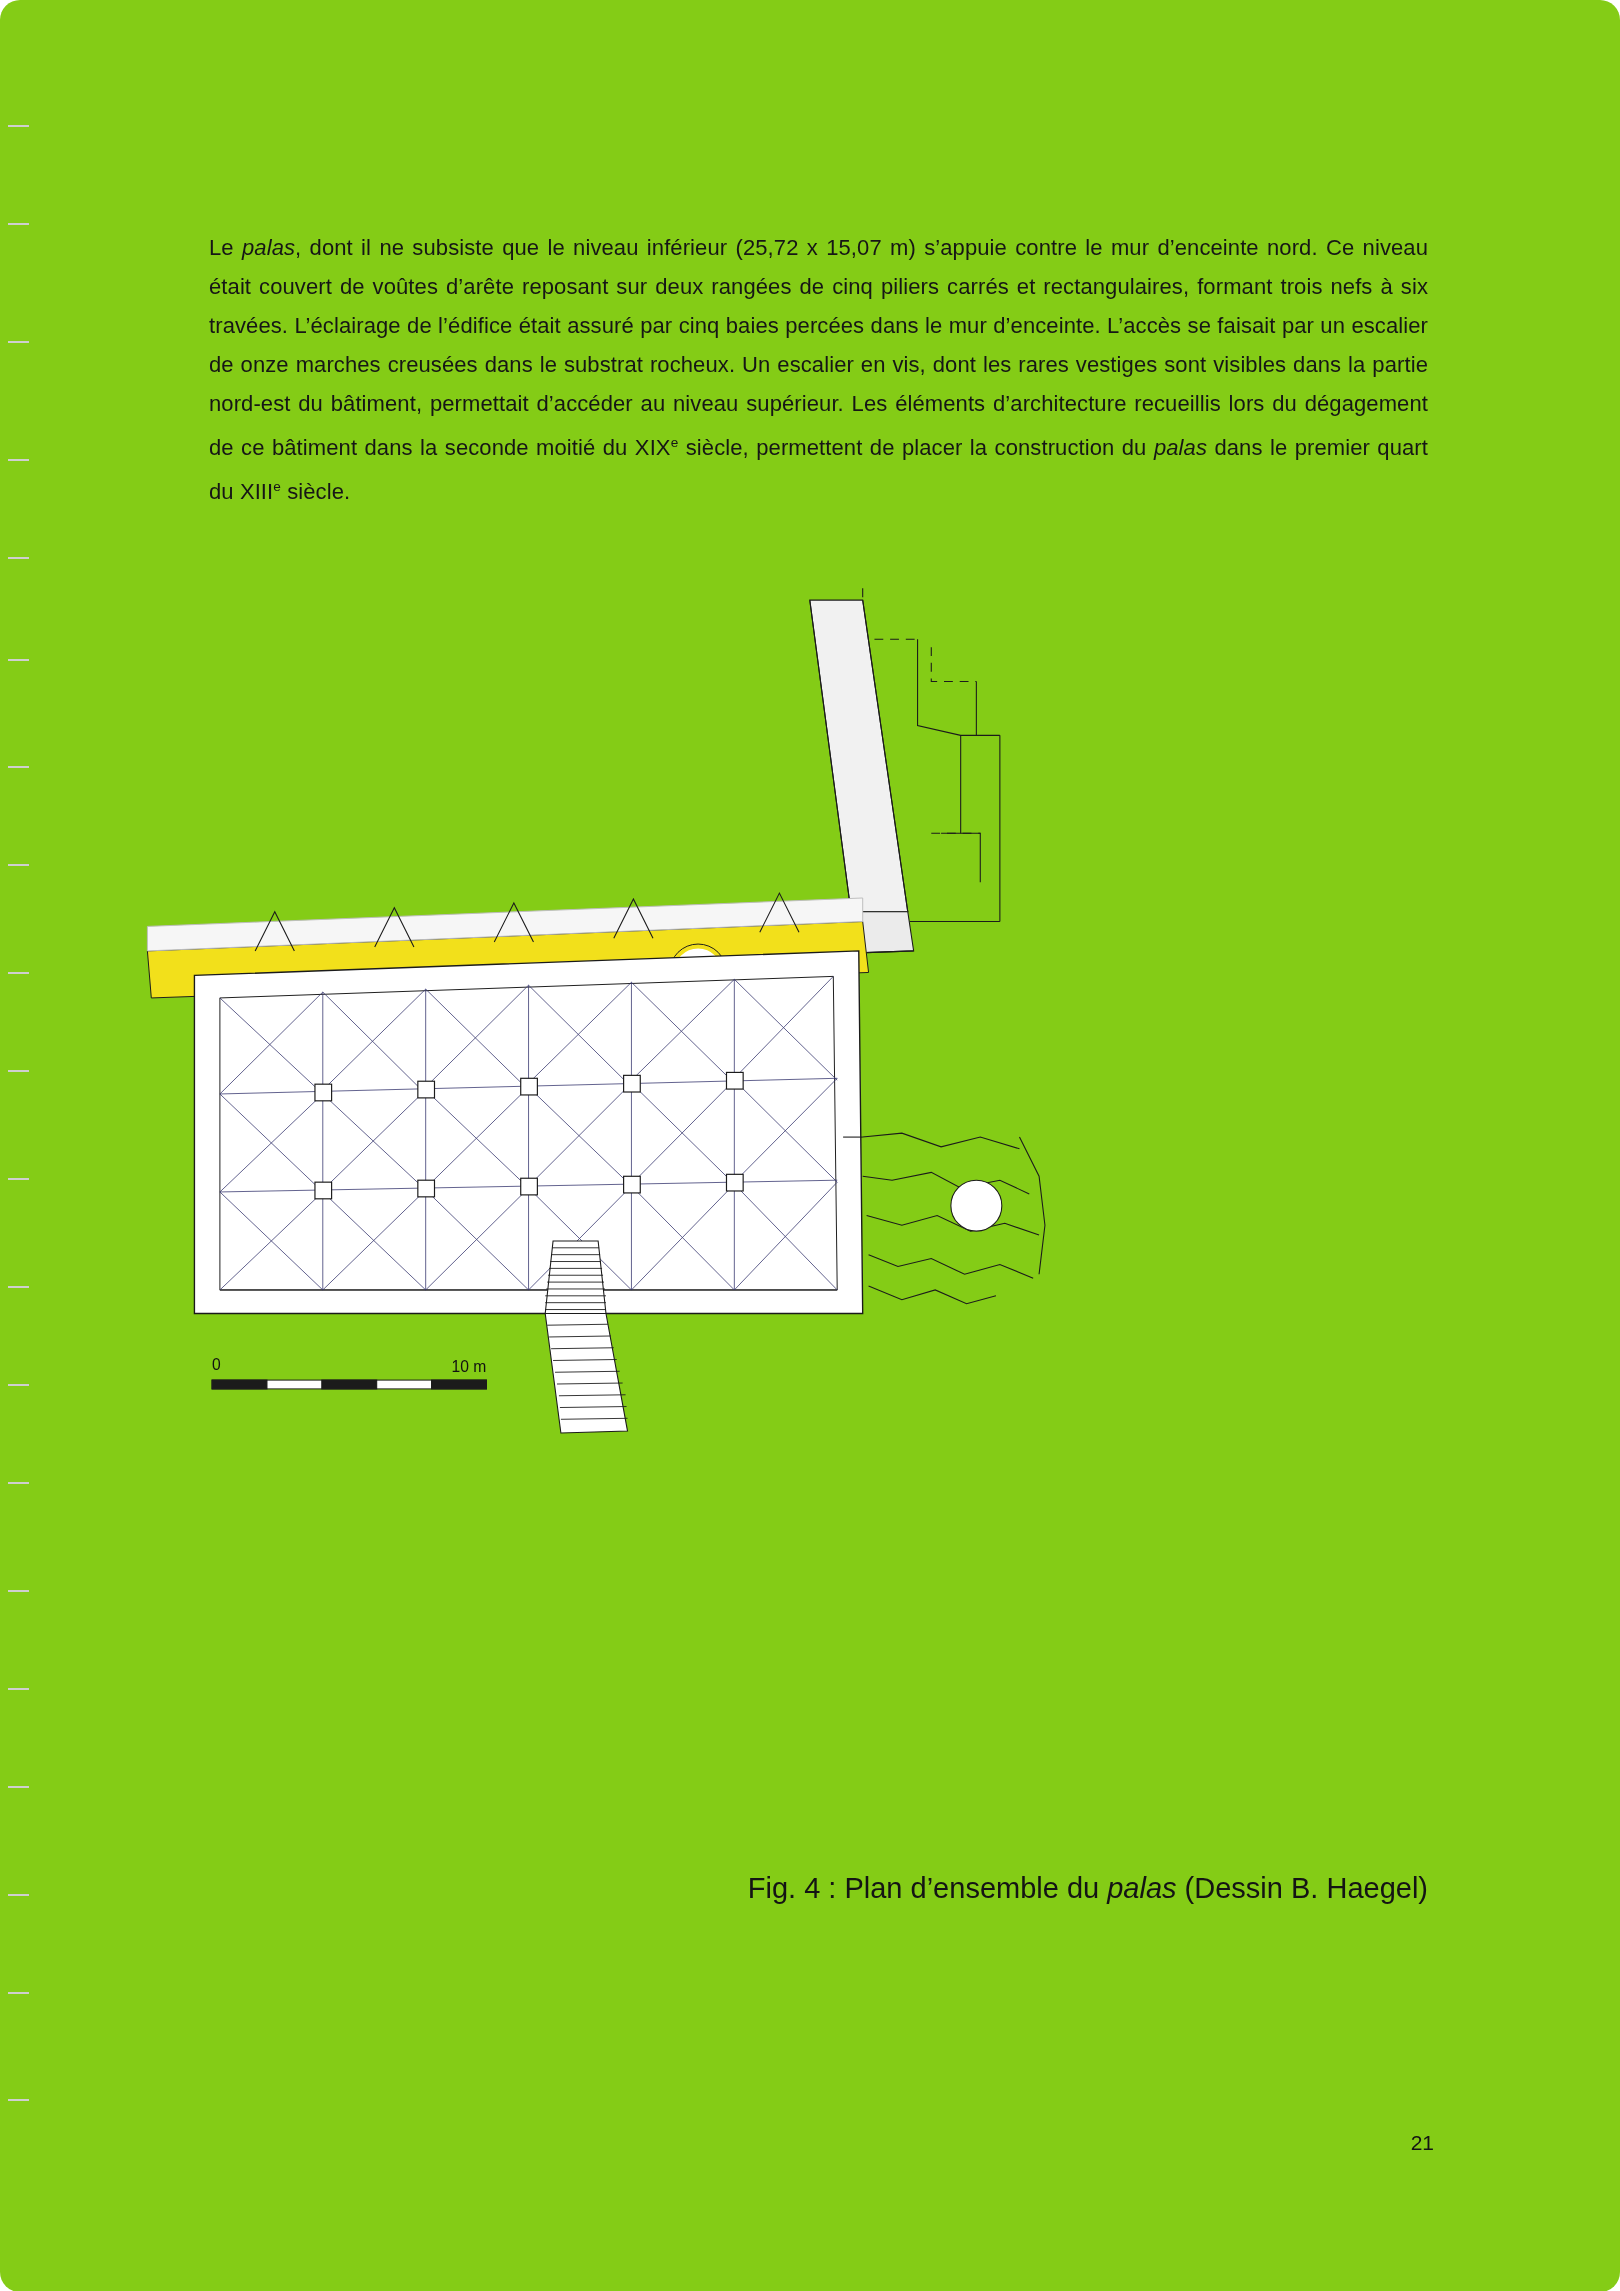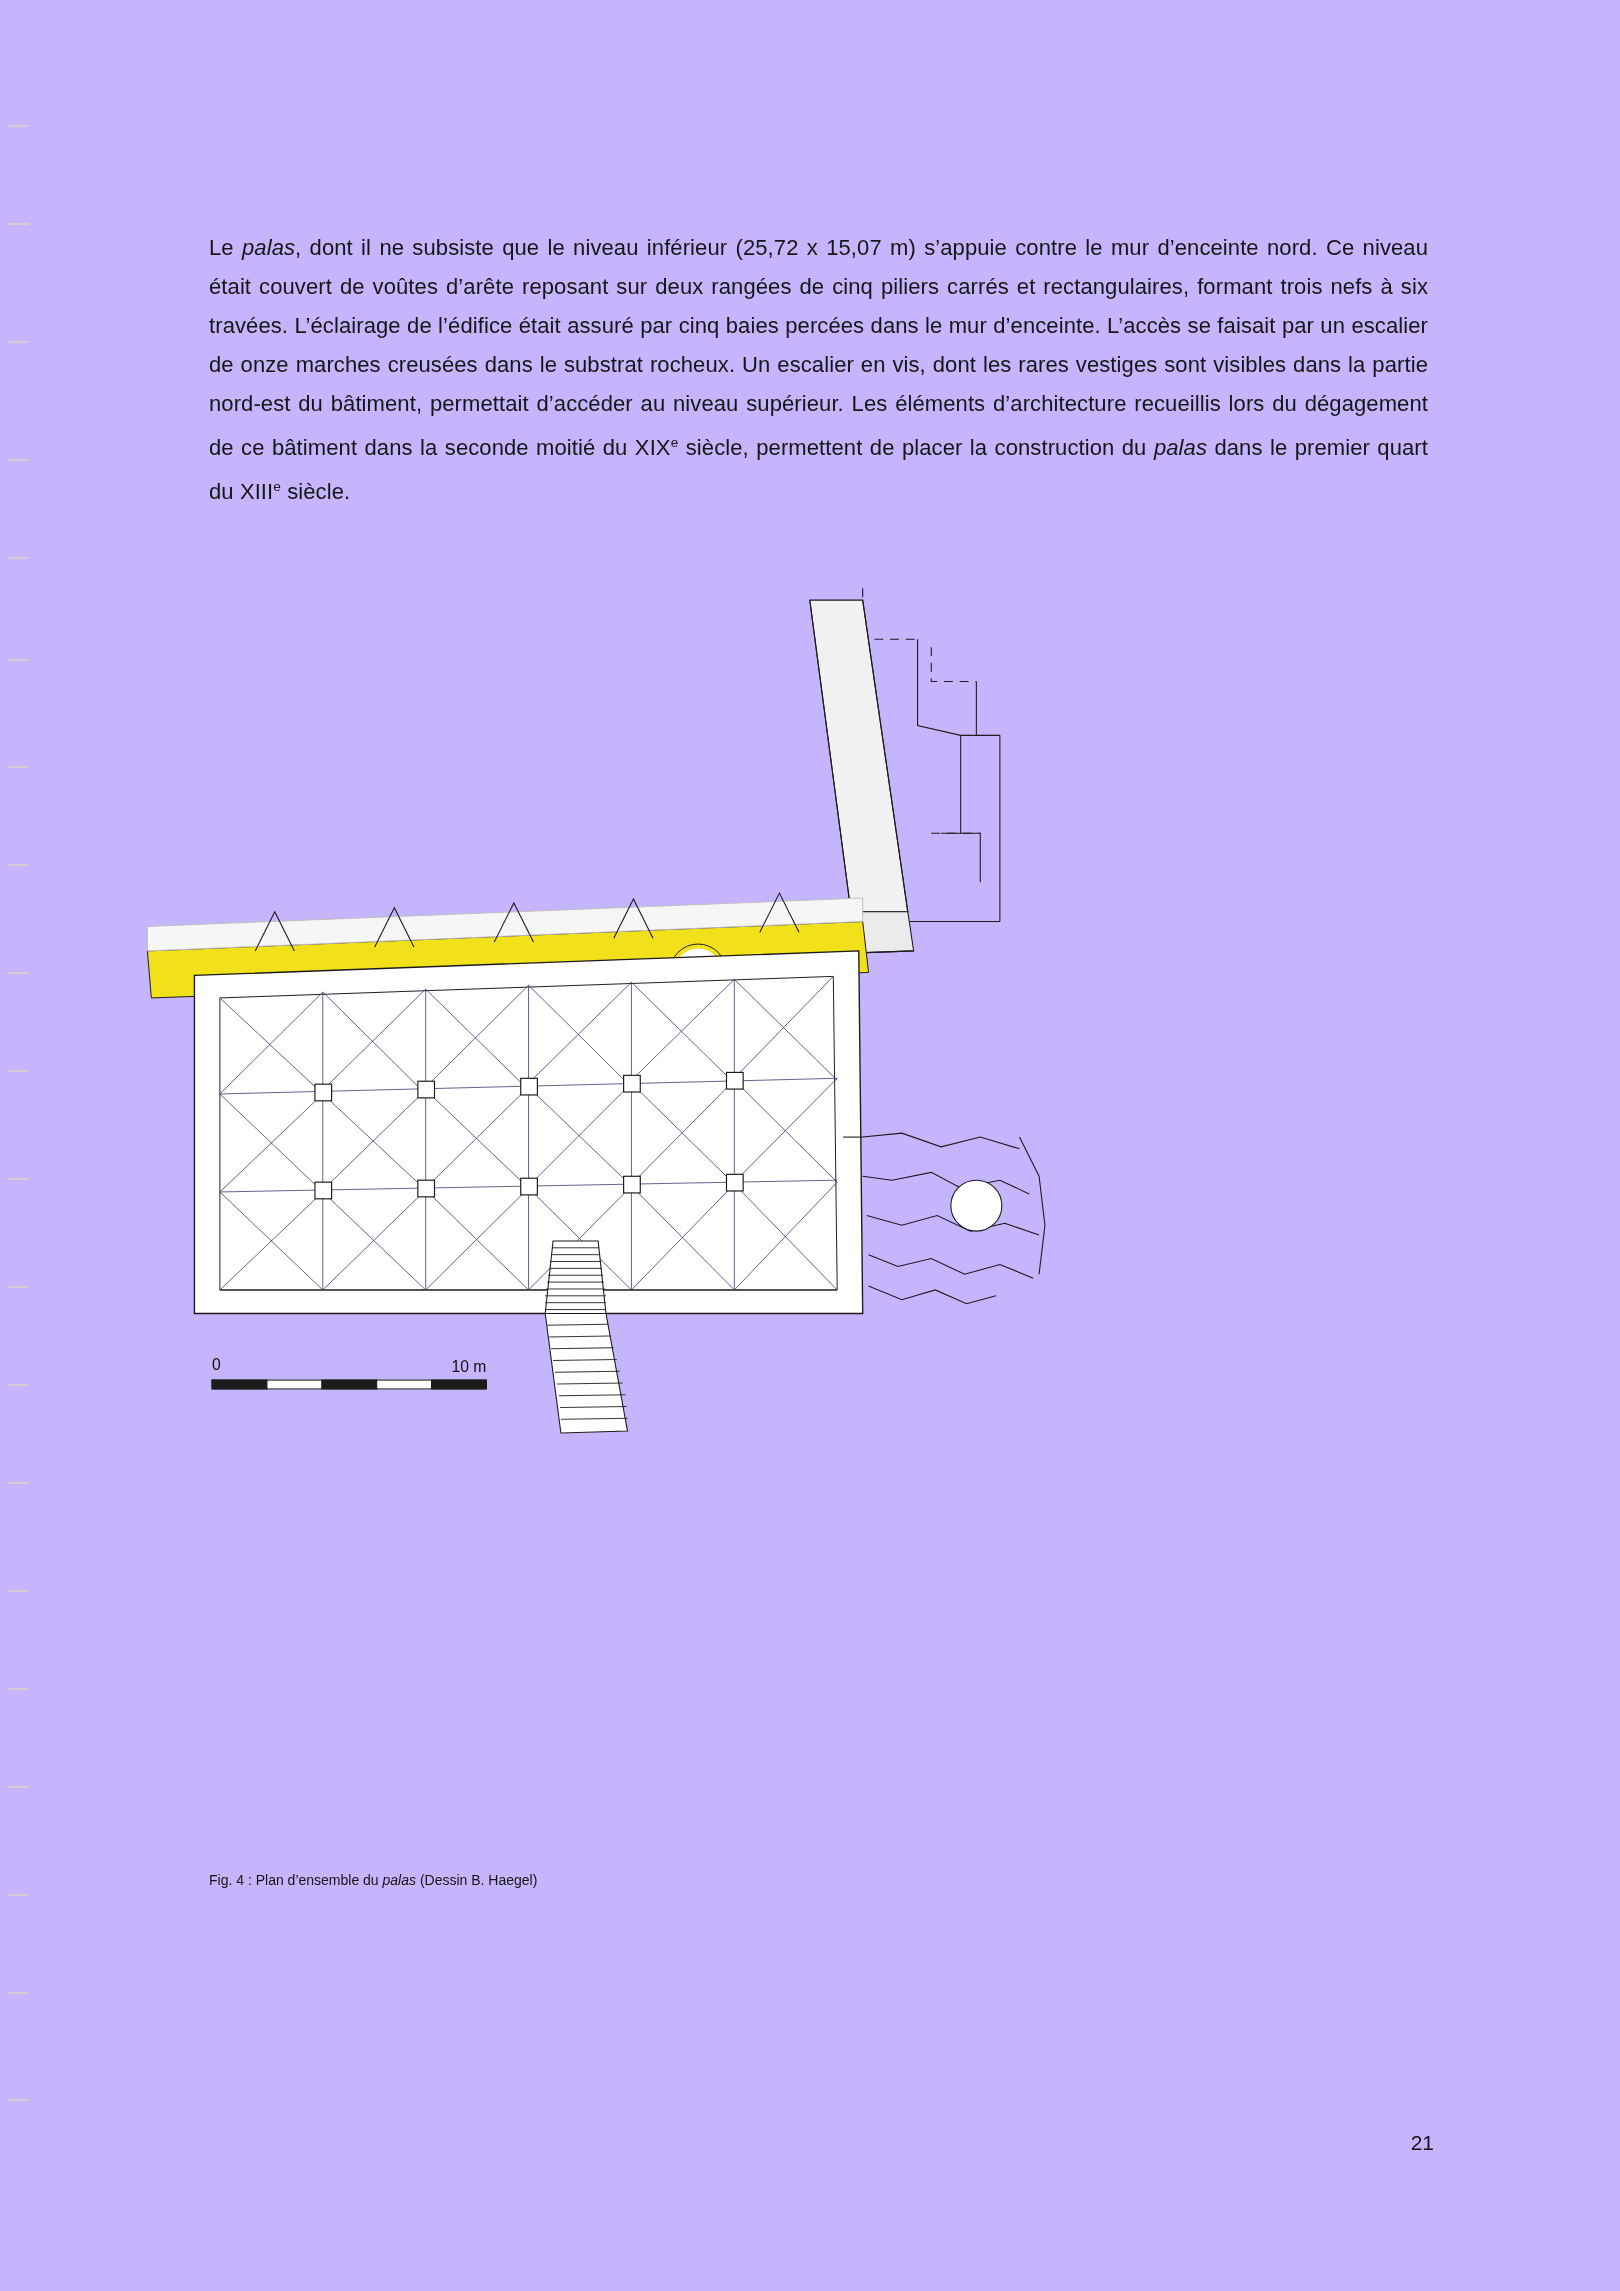--- a/index.html
+++ b/index.html
@@ -9,22 +9,23 @@
   }
   body {
     font-family: "Liberation Sans", sans-serif;
     color: #101010;
   }
   .page {
     position: relative;
     width: 1620px;
     height: 2292px;
     margin: 0 auto;
-    background: #c4b5fd;
+    background: #84cc16;
     overflow: hidden;
+    border-radius: 20px;
   }
 
   
   .margin-marks {
     position: absolute;
     left: 7.8px;
     top: 0;
     width: 39px;
     height: 100%;
     pointer-events: none;
@@ -59,22 +60,22 @@
     width: 1411px;
     height: 863px;
   }
   .figure svg { display: block; }
 
   .figure-caption {
     position: absolute;
     left: 209px;
     top: 1872px;
     width: 1219px;
-    text-align: left;
-    font-size: 14px;
+    text-align: right;
+    font-size: 29px;
     color: #141414;
   }
   .figure-caption i { font-style: italic; }
 
   .page-number {
     position: absolute;
     right: 186px;
     bottom: 137px;
     font-size: 21px;
     color: #141414;

